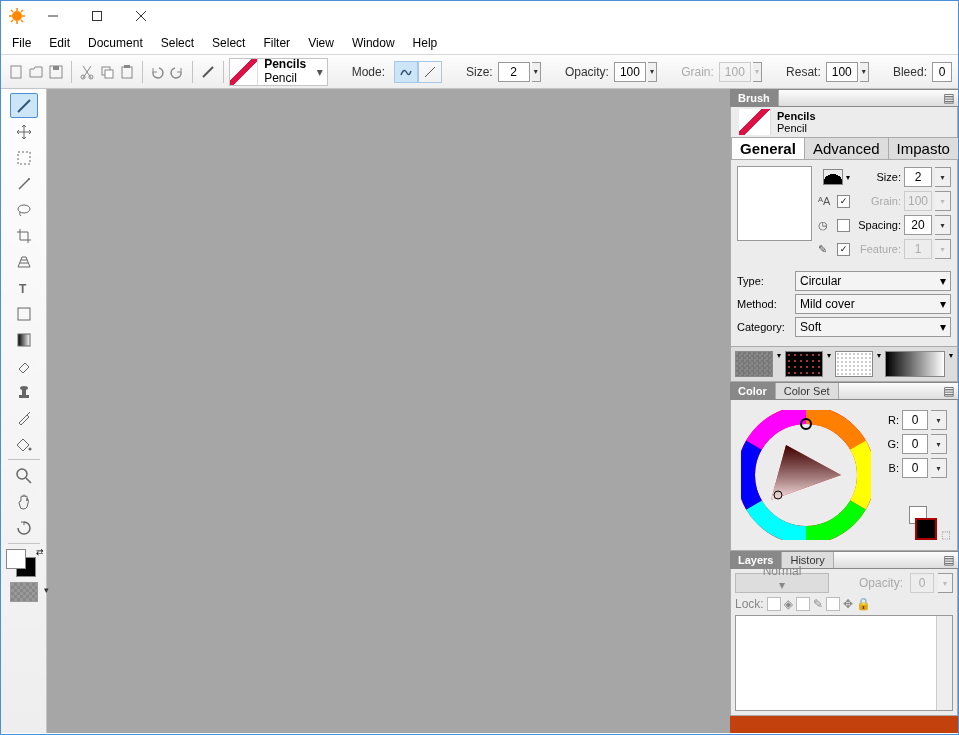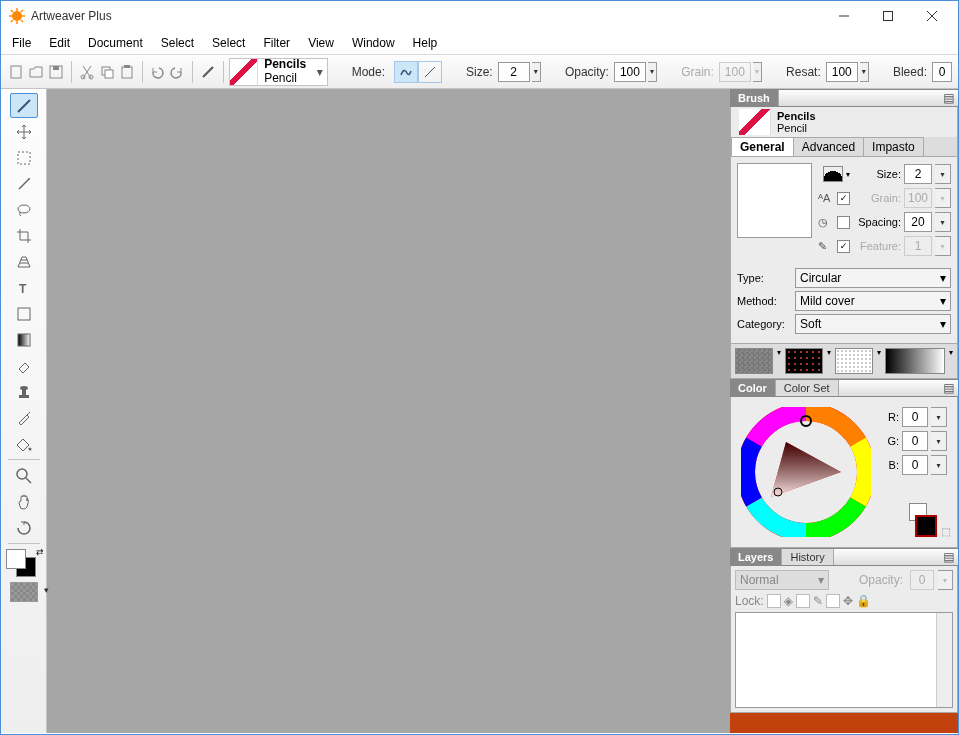--- a/index.html
+++ b/index.html
@@ -37,40 +37,40 @@
 .tex-swatch::after { content: "▾"; position: absolute; right: -12px; top: 2px; font-size: 9px; color: #333; }
 .canvas { flex: 1; background: #a6a6a6; }
 .panels { width: 228px; display: flex; flex-direction: column; background: #c2410c; }
 .panel-tabs { display: flex; background: linear-gradient(#fdfdfd, #ddd); border-top: 1px solid #888; border-bottom: 1px solid #888; height: 18px; align-items: stretch; }
 .panel-tab { padding: 1px 8px; border-right: 1px solid #aaa; background: #ddd; color: #333; font-size: 11px; display: flex; align-items: center; }
 .panel-tab.header { background: #888; color: #fff; font-weight: bold; }
 .panel-menu { margin-left: auto; width: 18px; display: flex; align-items: center; justify-content: center; color: #555; }
 .panel-body { background: #ececec; border: 1px solid #aaa; border-top: none; padding: 4px; }
 .brush-panel-top { display: flex; align-items: center; height: 30px; padding: 2px; }
 .sub-tabs { display: flex; border-bottom: 1px solid #aaa; background: #ddd; }
-.sub-tab { padding: 2px 8px; border: 1px solid #aaa; border-bottom: none; margin-right: -1px; background: #ddd; font-size: 12px; }
+.sub-tab { padding: 2px 8px; border: 1px solid #aaa; border-bottom: none; margin-right: -1px; background: #ddd; font-size: 15px; }
 .sub-tab.active { background: #fff; font-weight: bold; }
 .preview { width: 75px; height: 75px; background: #fff; border: 1px solid #999; margin-right: 4px; }
 .gen-right { flex: 1; display: flex; flex-direction: column; gap: 2px; }
 .mini-row { display: flex; align-items: center; justify-content: flex-end; gap: 3px; height: 22px; }
 .mini-icon { width: 16px; color: #555; font-size: 11px; }
 .mini-label { width: 48px; text-align: right; font-size: 11px; }
 .mini-label.disabled { color: #aaa; }
 .form-row { display: flex; align-items: center; margin: 3px 0; }
 .form-label { width: 58px; font-size: 11px; }
 .form-select { flex: 1; height: 20px; border: 1px solid #999; background: #f4f4f4; padding: 0 4px; font-size: 11px; display: flex; align-items: center; justify-content: space-between; gap: 7px; }
 .texture-row { display: flex; gap: 4px; padding: 4px; background: #ddd; border-top: 1px solid #aaa; }
 .tex-item { width: 38px; height: 26px; border: 1px solid #888; }
 .color-wheel-wrap { display: flex; padding: 6px; }
 .wheel-svg { width: 130px; height: 130px; }
 .rgb-inputs { flex: 1; display: flex; flex-direction: column; gap: 4px; padding-left: 6px; }
 .rgb-row { display: flex; align-items: center; justify-content: flex-end; gap: 3px; }
 .rgb-label { width: 14px; text-align: right; font-size: 11px; }
 .layers-top { display: flex; align-items: center; padding: 4px; gap: 4px; }
-.layers-select { width: 100px; height: 20px; border: 1px solid #bbb; background: #ddd; color: #888; padding: 0 4px; font-size: 11px; display: flex; align-items: center; justify-content: space-between; }
+.layers-select { width: 100px; height: 20px; border: 1px solid #bbb; background: #ddd; color: #888; padding: 0 4px; font-size: 11px; display: flex; align-items: center; justify-content: flex-end; flex-direction: column; }
 .lock-row { display: flex; align-items: center; padding: 0 4px 4px; gap: 3px; color: #888; font-size: 11px; }
 .lock-cb { width: 14px; height: 14px; border: 1px solid #bbb; background: #fff; }
 .layer-list { height: 96px; background: #fff; border: 1px solid #999; margin: 0 4px 4px; position: relative; }
 .scroll-thumb { position: absolute; right: 0; top: 0; width: 16px; height: 100%; background: #eee; border-left: 1px solid #ccc; }
 .cb { width: 13px; height: 13px; border: 1px solid #888; background: #fff; display: inline-flex; align-items: center; justify-content: center; font-size: 9px; }
 </style>
 </head>
 <body>
 
 <div class="titlebar">
@@ -80,21 +80,20 @@
         <line x1="8" y1="0" x2="8" y2="3"></line>
         <line x1="8" y1="13" x2="8" y2="16"></line>
         <line x1="0" y1="8" x2="3" y2="8"></line>
         <line x1="13" y1="8" x2="16" y2="8"></line>
         <line x1="2" y1="2" x2="4" y2="4"></line>
         <line x1="12" y1="12" x2="14" y2="14"></line>
         <line x1="2" y1="14" x2="4" y2="12"></line>
         <line x1="12" y1="4" x2="14" y2="2"></line>
       </g>
     </svg>
-  <span class="title-text">Artweaver Plus</span>
   <div class="win-btn">
       <svg width="10" height="10">
         <line x1="0" y1="5" x2="10" y2="5" stroke="#333"></line>
       </svg>
     </div>
   <div class="win-btn">
       <svg width="10" height="10">
         <rect x="0.5" y="0.5" width="9" height="9" fill="none" stroke="#333"></rect>
       </svg>
     </div>

